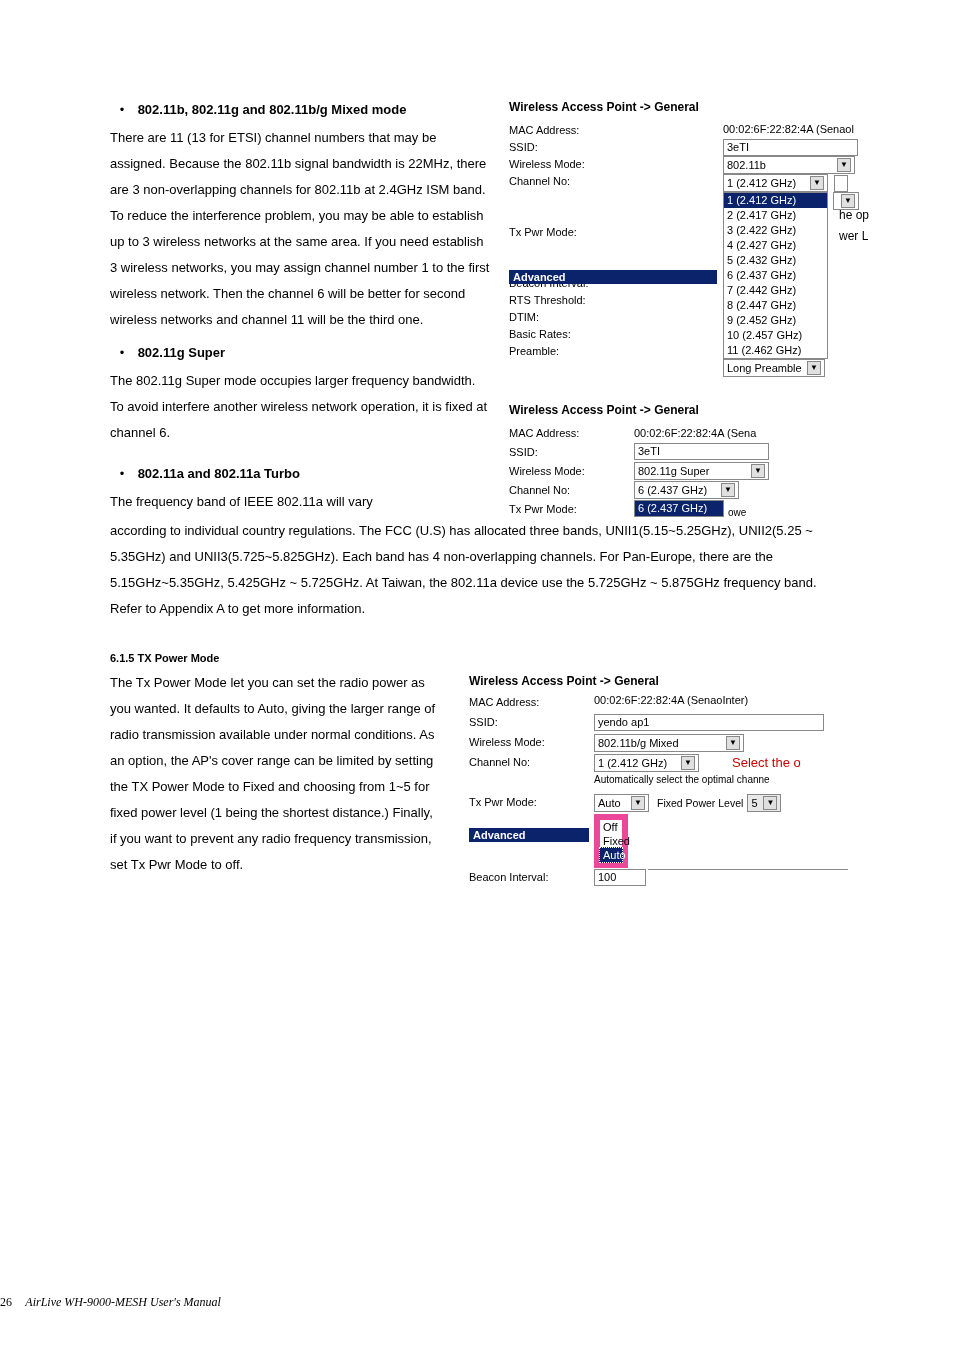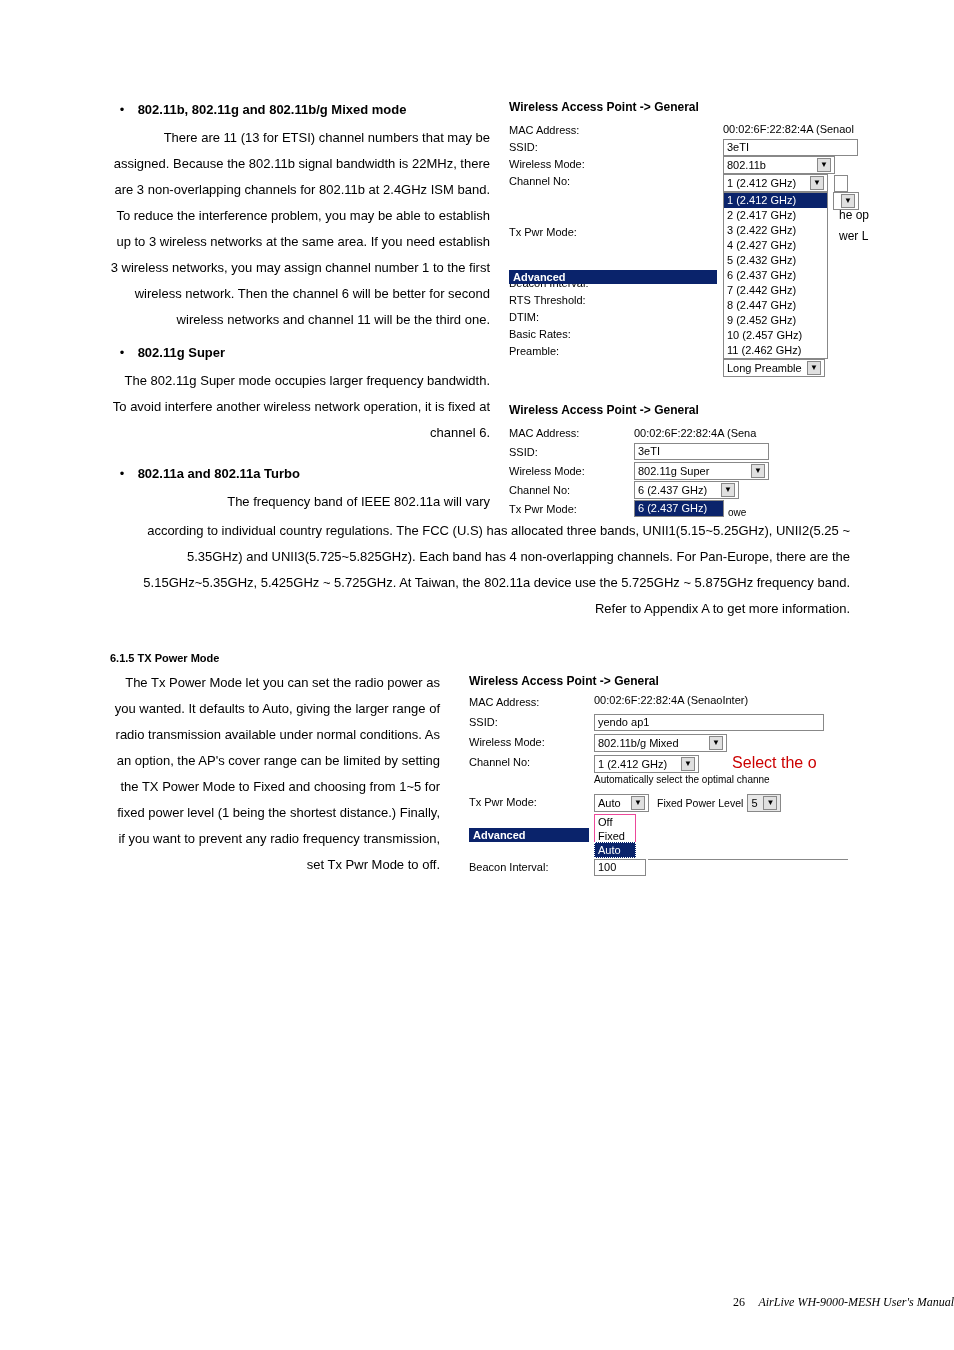--- a/index.html
+++ b/index.html
@@ -18,21 +18,21 @@
     padding: 100px 95px 40px 110px;
   }
   .col-wrap { position: relative; }
   .left-col { width: 380px; float: left; }
   .right-col { width: 350px; float: right; }
   .clear { clear: both; }
 
   .bullet-line { margin: 2px 0 8px 0; }
   .bullet-dot { display: inline-block; width: 24px; text-align: center; }
   .bullet-title { font-weight: bold; }
-  .body-text { line-height: 2.0; margin: 0 0 8px 0; text-align: right; }
+  .body-text { line-height: 2.0; margin: 0 0 8px 0; }
   .body-text.full { width: 740px; }
   .section-heading { font-weight: bold; margin: 30px 0 6px 0; font-size: 11px; }
 
   
   .panel { font-size: 11px; color: #000; }
   .panel-title { font-weight: bold; font-size: 12px; margin: 0 0 6px 0; }
   .panel-row { display: flex; align-items: center; height: 18px; }
   .txtbox {
     border: 1px solid #888;
     background: #fff;
@@ -82,28 +82,28 @@
     color: #fff;
   }
   .adv-bar {
     background: #0a236b;
     color: #fff;
     font-weight: bold;
     font-size: 11px;
     padding: 1px 4px;
     width: 208px;
   }
-  .note-red { color: #c00; font-size: 16px; margin-top: 13px; }
+  .note-red { color: #c00; font-size: 13px; margin-top: 13px; }
   .side-note { font-size: 10px; color: #000; }
 
   .footer {
     position: absolute;
     bottom: 40px;
     left: 0; right: 0;
-    text-align: right;
+    text-align: left;
     font-size: 12px;
   }
   .footer .num { font-family: "Times New Roman", serif; }
   .footer .title { font-style: italic; font-family: "Times New Roman", serif; }
 
   
   .fig1 { position: relative; margin-top: 0; }
   .fig1 .left-labels { position: absolute; left: 0; top: 22px; }
   .fig1 .left-labels div { height: 17px; line-height: 17px; font-size: 11px; }
   .fig1 .right-area { margin-left: 214px; }
@@ -115,21 +115,21 @@
   .fig2 .row { display:flex; align-items:center; height:19px; }
   .fig2 .lbl { width: 125px; font-size:11px; }
 
   .fig3 { margin-top: 4px; font-size:11px; }
   .fig3 .row { display:flex; align-items:flex-start; min-height:19px; margin-bottom:1px;}
   .fig3 .lbl { width: 125px; padding-top:2px; }
   .fig3 .val { flex:1; position:relative; }
   .fig3 .adv-bar { width: 120px; }
 
   .txpwr-block .fixed-label { margin-left:8px; font-size:10.5px;}
-  .txpwr-block .opt-list { border:1px solid #ec4899; width:42px; font-size:11px; }
+  .txpwr-block .opt-list { border:6px solid #ec4899; width:34px; font-size:11px; }
   .txpwr-block .opt-list div { padding:0 3px; line-height:14px; }
   .txpwr-block .opt-list .sel { background:#0a236b; color:#fff; border:1px dotted #fff; margin:-1px; padding:0 3px;}
 </style>
 </head>
 <body>
 
 <div class="page">
 
   <div class="col-wrap">
     <div class="left-col">
@@ -175,21 +175,21 @@
         <div class="adv-bar adv-bar-pos">Advanced</div>
 
         <div class="right-area">
           <div class="panel-row">
               <span>00:02:6F:22:82:4A (Senaol</span>
             </div>
           <div class="panel-row">
             <span class="txtbox" style="width:135px">3eTI</span>
           </div>
           <div class="panel-row">
-            <span class="selbox" style="width:112px">
+            <span class="selbox" style="width:132px">
               <span>802.11b</span>
               <span class="sel-arrow">▼</span>
             </span>
           </div>
           <div class="panel-row">
             <span class="selbox" style="width:105px">
               <span>1 (2.412 GHz)</span>
               <span class="sel-arrow">▼</span>
             </span>
             <span class="txtbox" style="width:14px;margin-left:6px"></span>
@@ -278,21 +278,21 @@
         <div class="row">
           <div class="lbl">MAC Address:</div>
           <div>00:02:6F:22:82:4A (SenaoInter)</div>
         </div>
         <div class="row">
           <div class="lbl">SSID:</div>
           <span class="txtbox" style="width:230px">yendo ap1</span>
         </div>
         <div class="row">
           <div class="lbl">Wireless Mode:</div>
-          <span class="selbox" style="width:133px">
+          <span class="selbox" style="width:150px">
             <span>802.11b/g Mixed</span>
             <span class="sel-arrow">▼</span>
           </span>
         </div>
         <div class="row">
           <div class="lbl">Channel No:</div>
           <div class="val">
             <span class="selbox" style="width:105px">
               <span>1 (2.412 GHz)</span>
               <span class="sel-arrow">▼</span>

